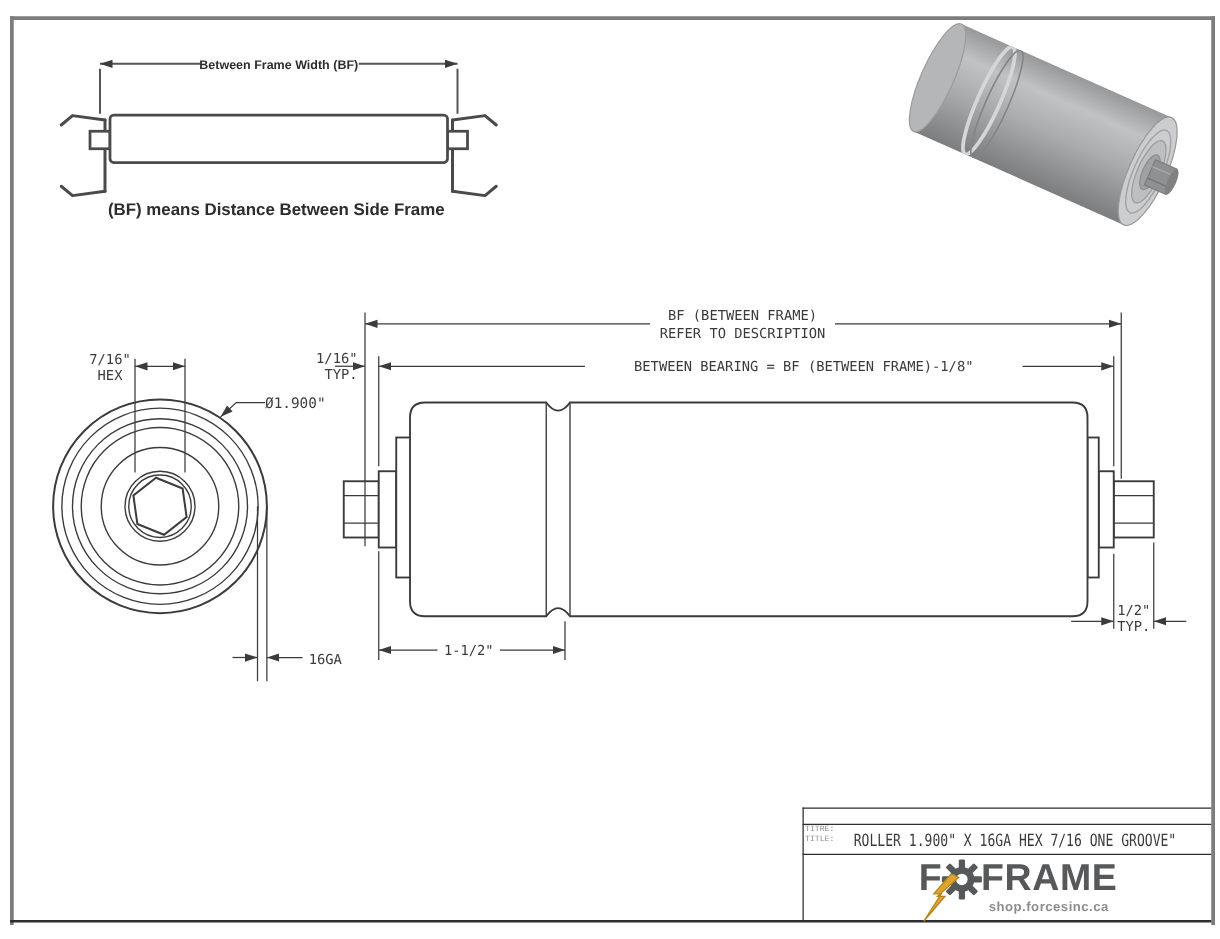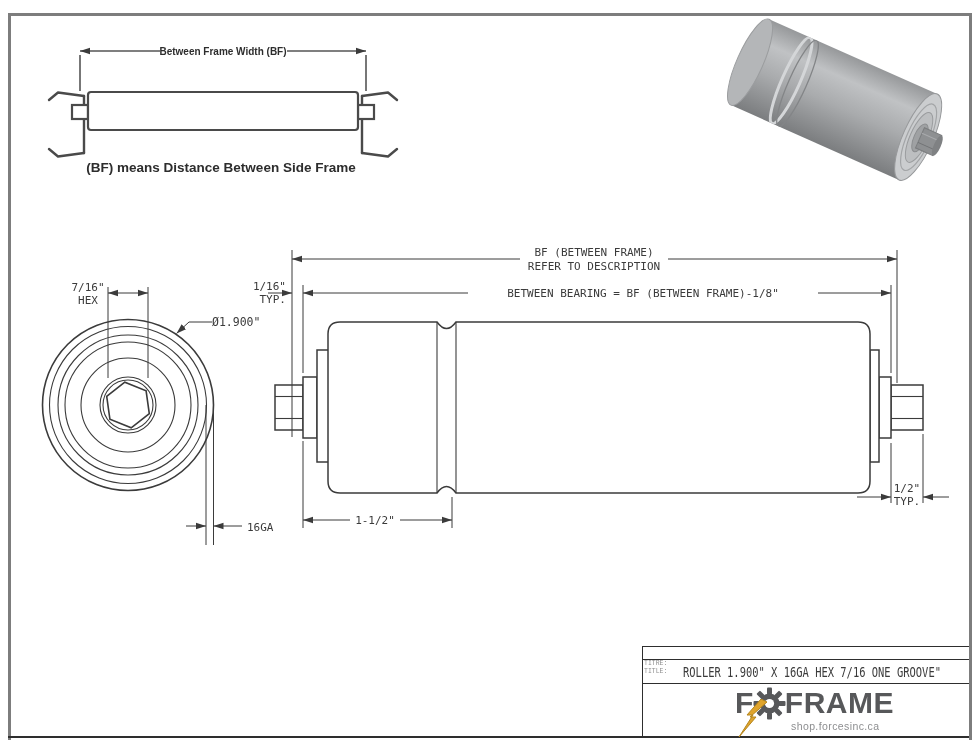--- a/index.html
+++ b/index.html
@@ -22,21 +22,21 @@
   .illus-box{stroke:#4a4a4a;stroke-width:2.2;fill:#ffffff;}
   .illus-dim{stroke:#555;stroke-width:1.6;fill:none;}
   .illus-t{font-family:"Liberation Sans",sans-serif;font-weight:bold;fill:#2d2d2d;}
   
   #tb-lines div{position:absolute;background:#2e2e2e;}
   #titre-cell{left:644px;top:660px;font-size:6.5px;color:#8f8f8f;line-height:8px;
     font-family:"Liberation Mono",monospace;}
   #brand{left:735px;top:686px;display:flex;align-items:center;color:#57585a;
     font-weight:bold;font-size:30px;letter-spacing:.5px;}
   #brand .ltr{line-height:34px;}
-  #website{left:791px;top:720px;font-size:10.5px;font-weight:normal;color:#8d8e90;letter-spacing:.4px;}
+  #website{left:791px;top:720px;font-size:10.5px;font-weight:bold;color:#8d8e90;letter-spacing:.4px;}
 </style>
 </head>
 <body>
 
 <div id="stage">
 
   <div class="abs" id="sheet-border"></div>
   <div class="abs" id="sheet-bottom"></div>
 
   <svg class="abs" style="left:0;top:0" width="976" height="751" viewBox="0 0 976 751">

